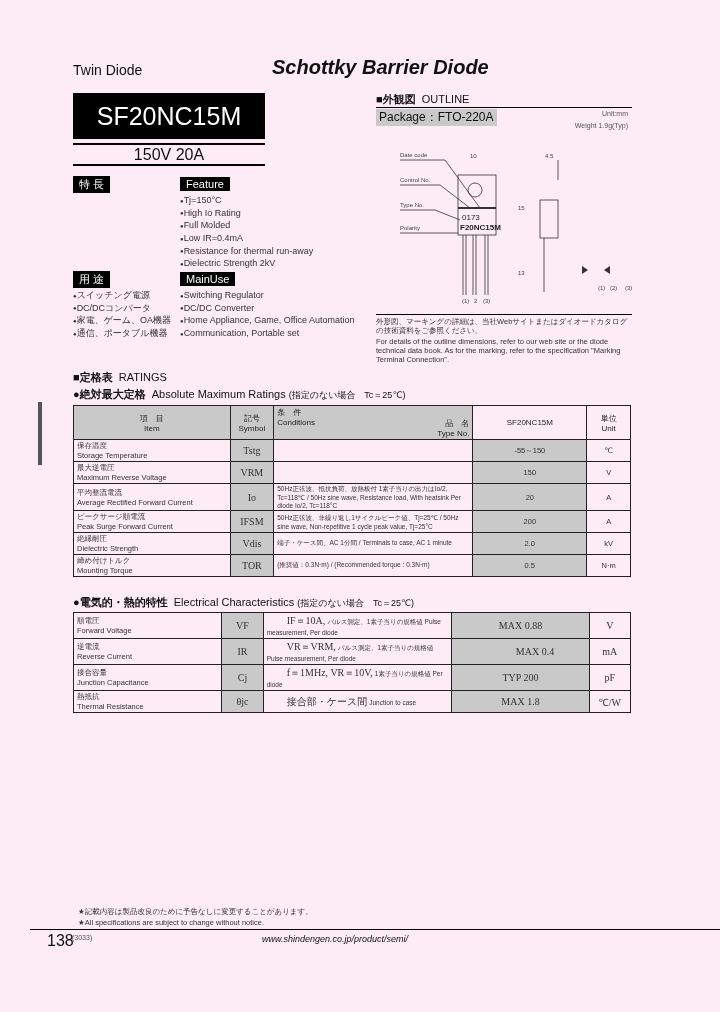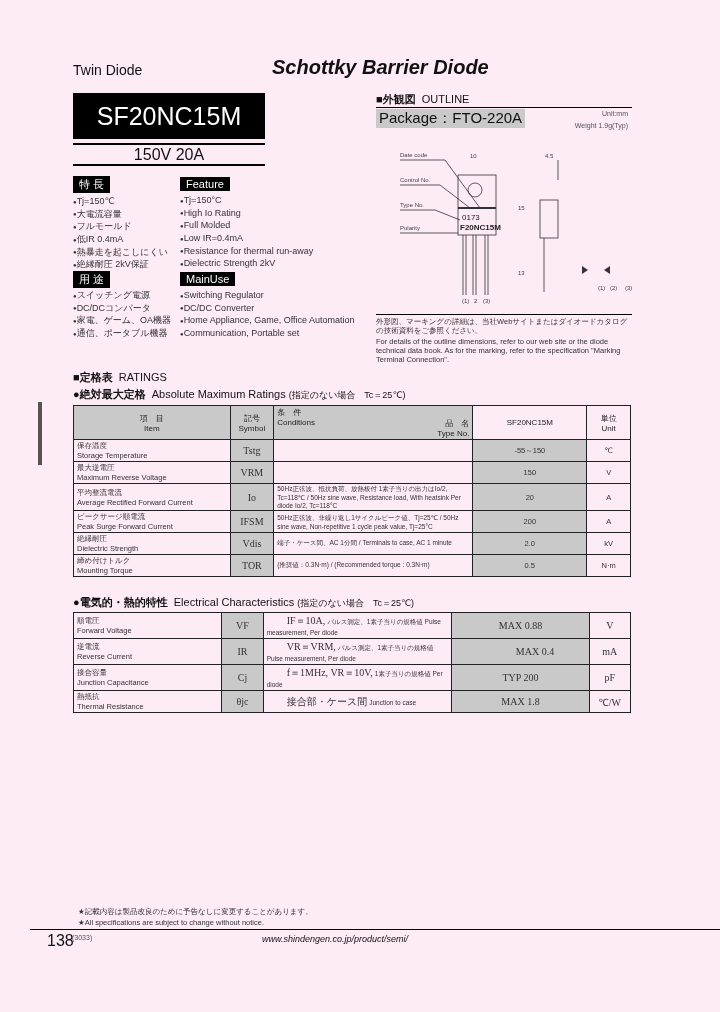--- a/index.html
+++ b/index.html
@@ -12,21 +12,21 @@
   .title { left:231px; top:56px; font-size:20px; font-weight:bold; font-style:italic;margin-left:41px; }
   .partbox { left:73px; top:93px; width:192px; height:46px; background:#000; color:#fff;
     font-size:25px; display:flex; align-items:center; justify-content:center; }
   .rule { background:#000; height:2px; }
   .rating { left:73px; top:146px; width:192px; text-align:center; font-size:16px; }
   .hdrbox { background:#000; color:#fff; font-size:11px; padding:1px 6px; display:inline-block; }
   .list { font-size:9px; line-height:12px; color:#333; }
   .list div::before { content:"\25CF "; font-size:6px; vertical-align:middle; }
   .sec-title { font-size:11px; }
   .sec-title b { font-weight:bold; }
-  .pkg { left:376px; top:109px; background:#c9c9c9; font-size:15px; padding:0 3px; }
+  .pkg { left:376px; top:109px; background:#c9c9c9; font-size:12px; padding:0 3px; }
   .small { font-size:7px; color:#555; }
   table { border-collapse:collapse; font-size:7.5px; color:#333; }
   td, th { border:1px solid #222; padding:1px 3px; font-weight:normal; vertical-align:middle; }
   th { background:#c9c9c9; font-size:8px; color:#222; }
   .grey { background:#c9c9c9; text-align:center; }
   .ctr { text-align:center; }
   .sym { font-family:"Liberation Serif", serif; font-size:10px;margin-left:20px; }
   .note { font-size:7.5px; color:#333; line-height:9px; }
   .bar { left:38px; top:402px; width:4px; height:63px; background:#555; }
 </style>
@@ -37,28 +37,20 @@
 
 <div class="abs twin">Twin Diode</div>
 <div class="abs title">Schottky Barrier Diode</div>
 <div class="abs partbox">SF20NC15M</div>
 <div class="abs rule" style="left:73px;top:143px;width:192px;"></div>
 <div class="abs rating">150V 20A</div>
 <div class="abs rule" style="left:73px;top:164px;width:192px;"></div>
 
 <div class="abs" style="left:73px;top:174px;">
   <span class="hdrbox">特 長</span>
-  <div class="list" id="fjp" style="margin-top:2px;">
-      <div>Tj=150℃</div>
-      <div>大電流容量</div>
-      <div>フルモールド</div>
-      <div>低IR 0.4mA</div>
-      <div>熱暴走を起こしにくい</div>
-      <div>絶縁耐圧 2kV保証</div>
-    </div>
 </div>
 <div class="abs" style="left:180px;top:174px;">
   <span class="hdrbox">Feature</span>
   <div class="list" id="fen" style="margin-top:2px;">
       <div>Tj=150°C</div>
       <div>High Io Rating</div>
       <div>Full Molded</div>
       <div>Low IR=0.4mA</div>
       <div>Resistance for thermal run-away</div>
       <div>Dielectric Strength 2kV</div>

